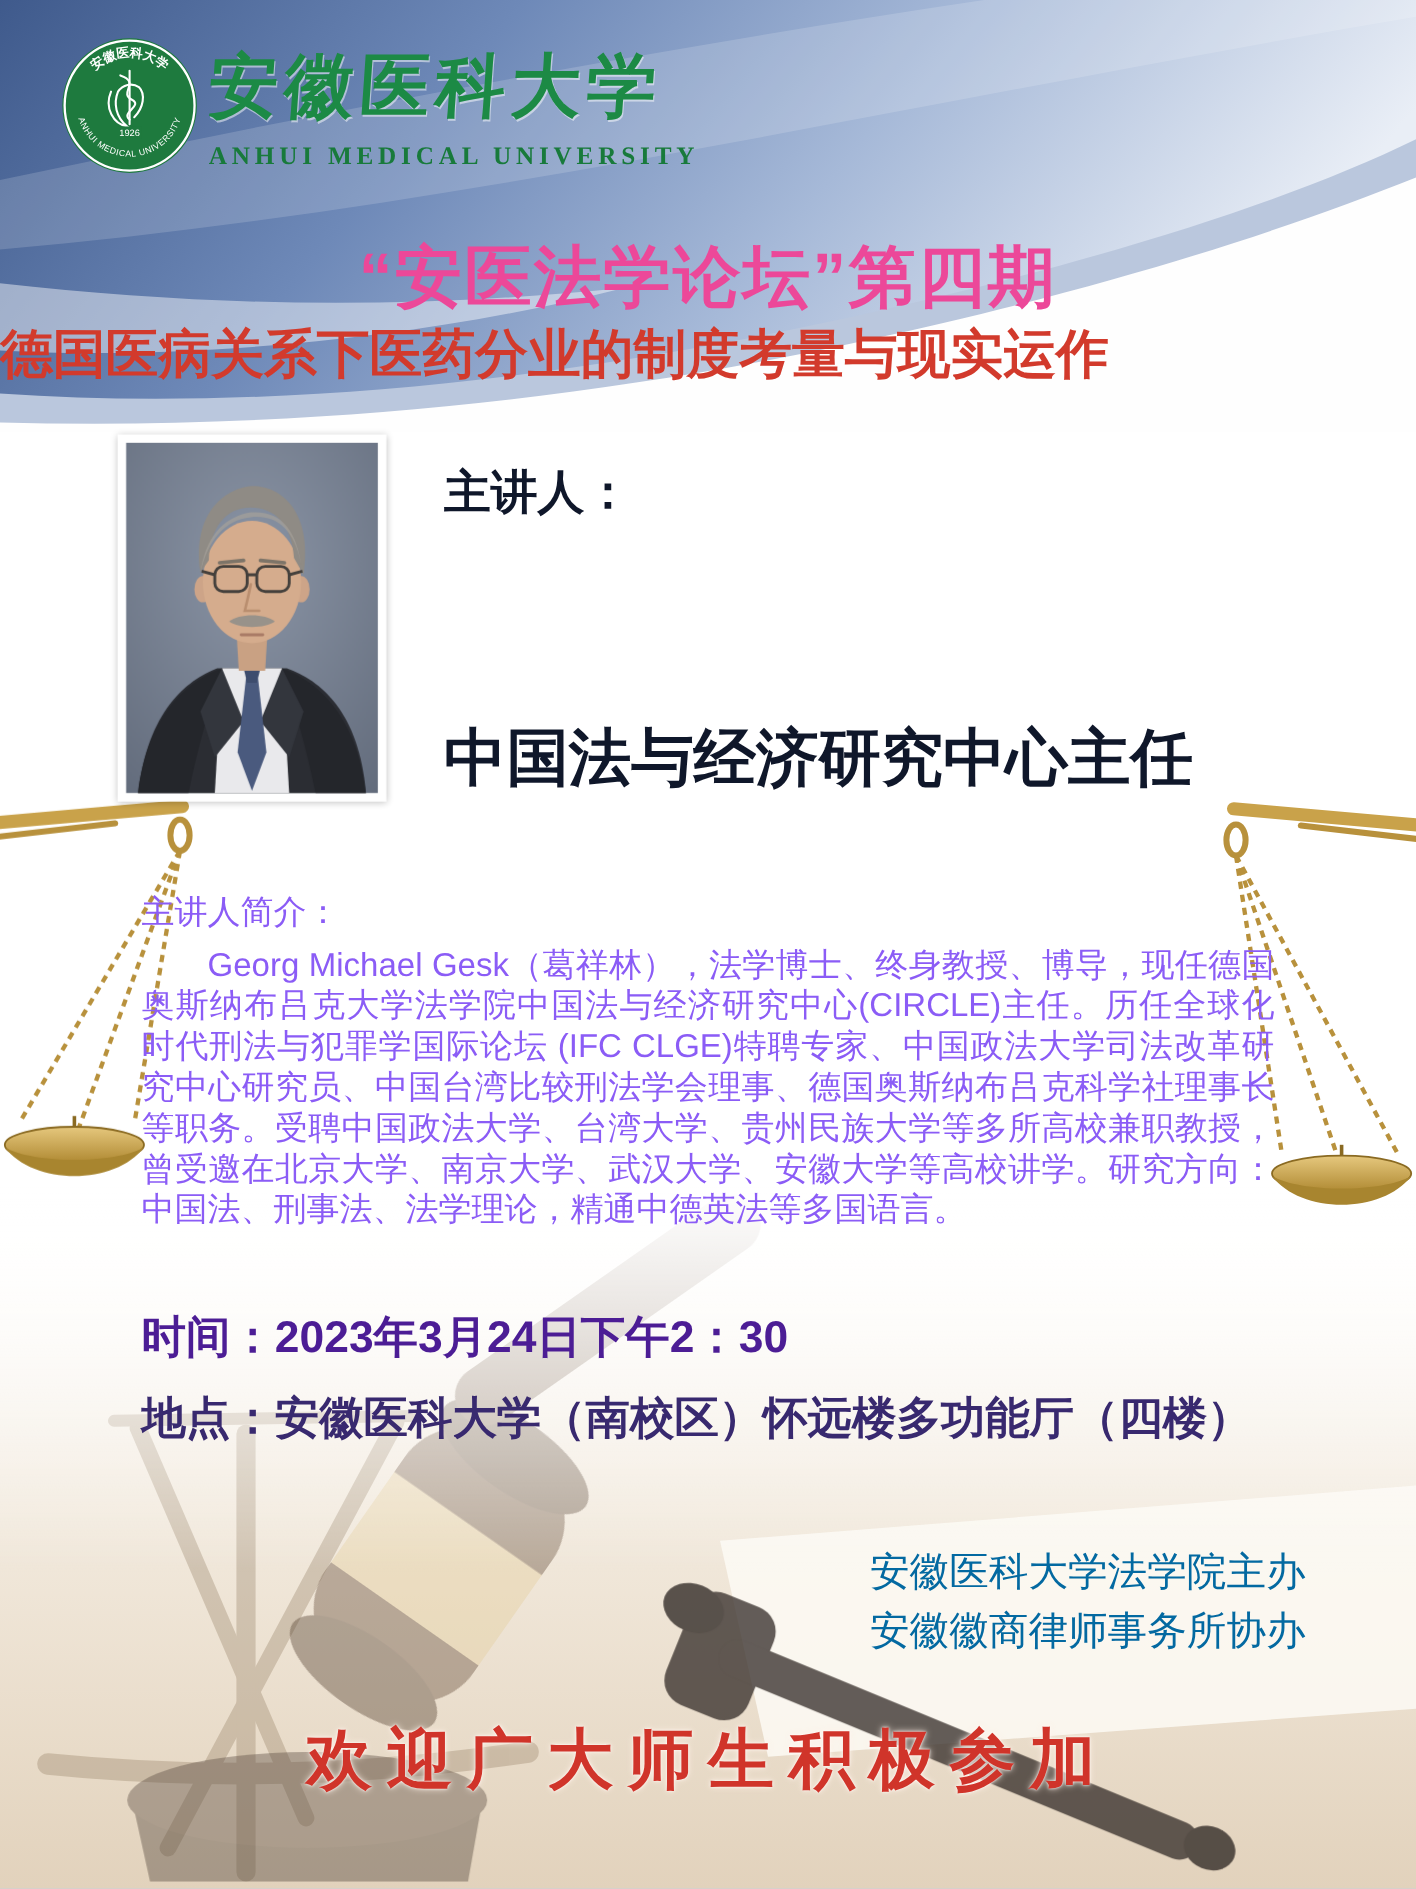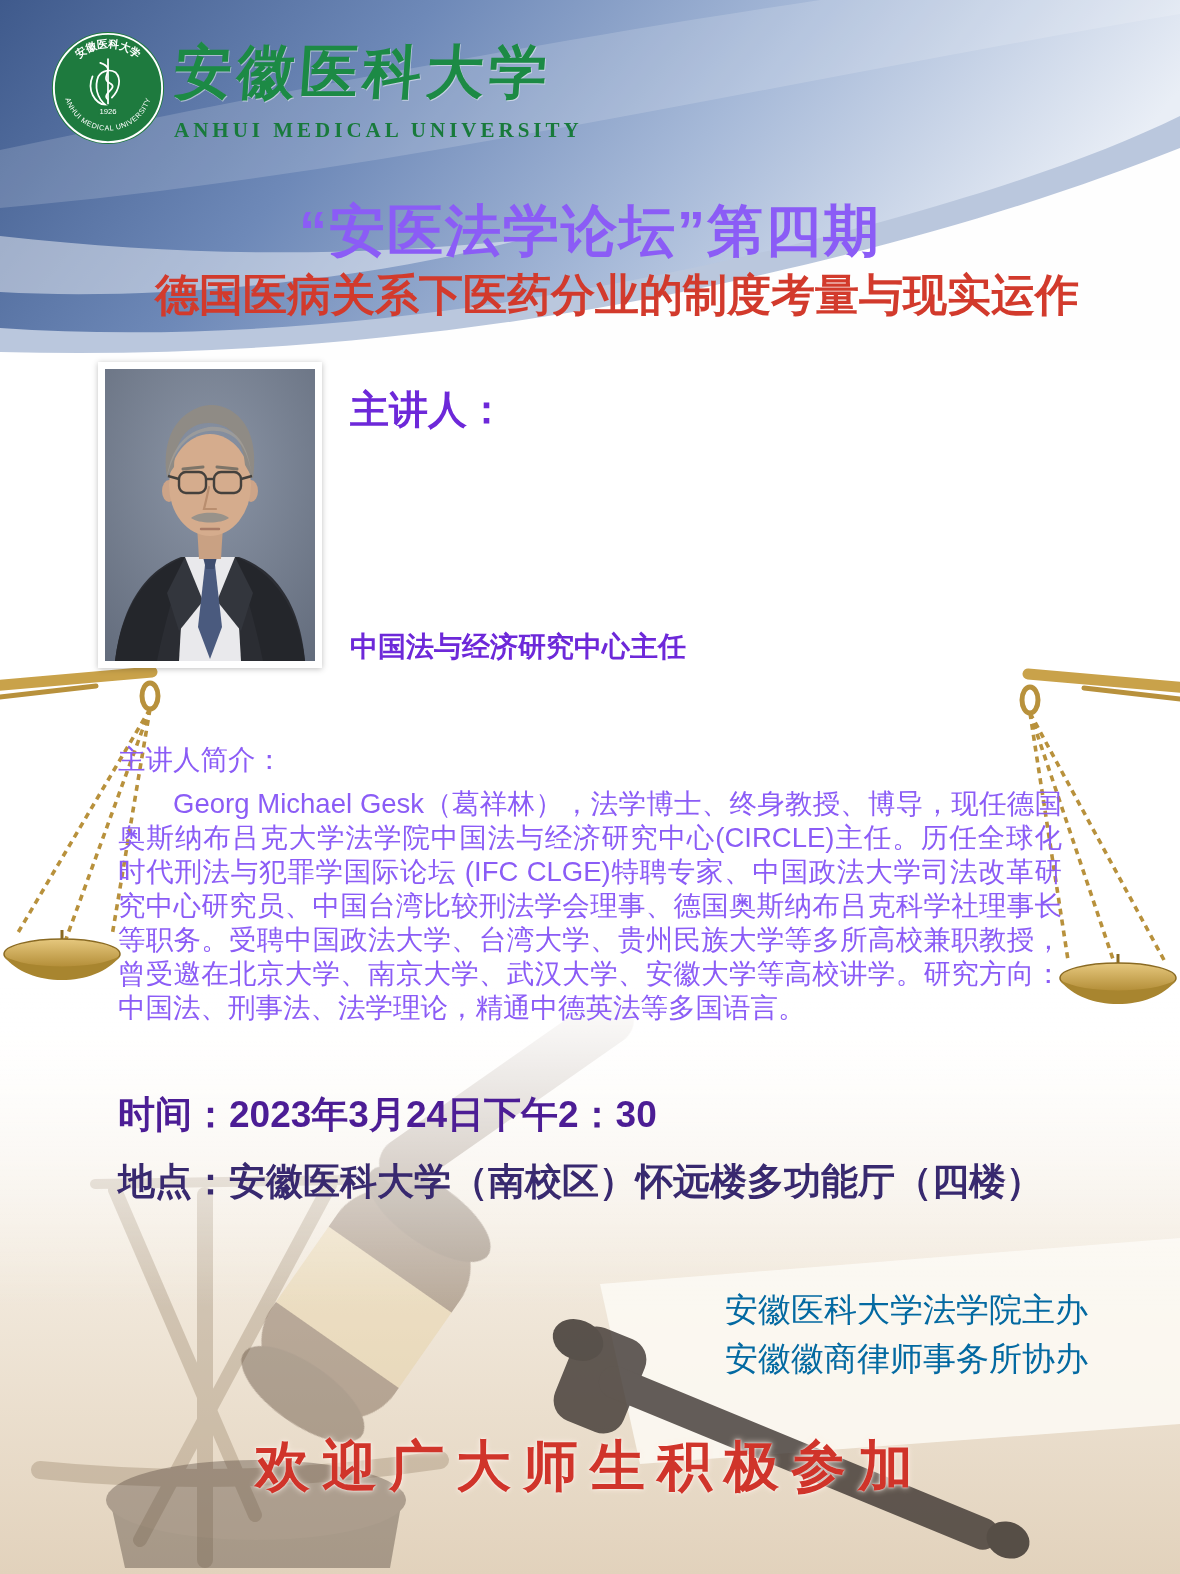--- a/index.html
+++ b/index.html
@@ -17,32 +17,32 @@
     font-size:58px;font-weight:bold;color:#1c8a45;letter-spacing:5px;
     transform:skewX(-4deg);text-shadow:1px 1px 0 rgba(255,255,255,.5);
     font-family:"Liberation Serif","DejaVu Serif",serif;
   }
   .uni-en{
     margin-top:6px;font-family:"Liberation Serif","DejaVu Serif",serif;
     font-size:21px;font-weight:bold;color:#187a3b;letter-spacing:4px;
   }
   
   .title1{position:absolute;left:0;top:194px;width:1180px;text-align:center;
-    font-size:56px;font-weight:bold;color:#8b5cf6;letter-spacing:2px;z-index:3;}
-  .title2{position:absolute;left:0;top:266px;width:1056px;text-align:right;
-    font-size:44px;font-weight:bold;color:#d23a2c;z-index:3;margin-left:23px;}
+    font-size:56px;font-weight:bold;color:#ec4899;letter-spacing:2px;z-index:3;}
+  .title2{position:absolute;left:0;top:266px;width:1056px;text-align:left;
+    font-size:44px;font-weight:bold;color:#d23a2c;z-index:3;}
   
   .photo{position:absolute;left:98px;top:362px;background:#fff;padding:7px;
     box-shadow:0 1px 6px rgba(0,0,0,.25);z-index:3;}
   
-  .sp{position:absolute;left:350px;color:#6d28d9;font-weight:bold;z-index:3;white-space:nowrap;}
+  .sp{position:absolute;left:370px;color:#0f172a;font-weight:bold;z-index:3;white-space:nowrap;}
   .sp-label{top:383px;font-size:39px;}
   .sp-name{top:455px;font-size:40px;}
   .sp-pos1{top:528px;font-size:38px;}
-  .sp-pos2{top:597px;font-size:28px;margin-top:31px;}
+  .sp-pos2{top:597px;font-size:52px;}
   
   .scale-left{position:absolute;left:0;top:664px;z-index:1;}
   .scale-right{position:absolute;right:0;top:660px;z-index:1;}
   
   .bio{position:absolute;left:118px;top:742px;width:944px;z-index:3;color:#8b5cf6;}
   .bio-head{font-size:27.5px;margin:0 0 9px 0;}
   .bio-text{font-size:27.5px;line-height:34px;text-align:justify;text-indent:2em;margin:0;}
   
   .when{position:absolute;left:118px;top:1090px;font-size:37px;font-weight:bold;color:#4c1d95;z-index:3;white-space:nowrap;}
   .where{position:absolute;left:118px;top:1157px;font-size:37px;font-weight:bold;color:#38296f;z-index:3;white-space:nowrap;}

